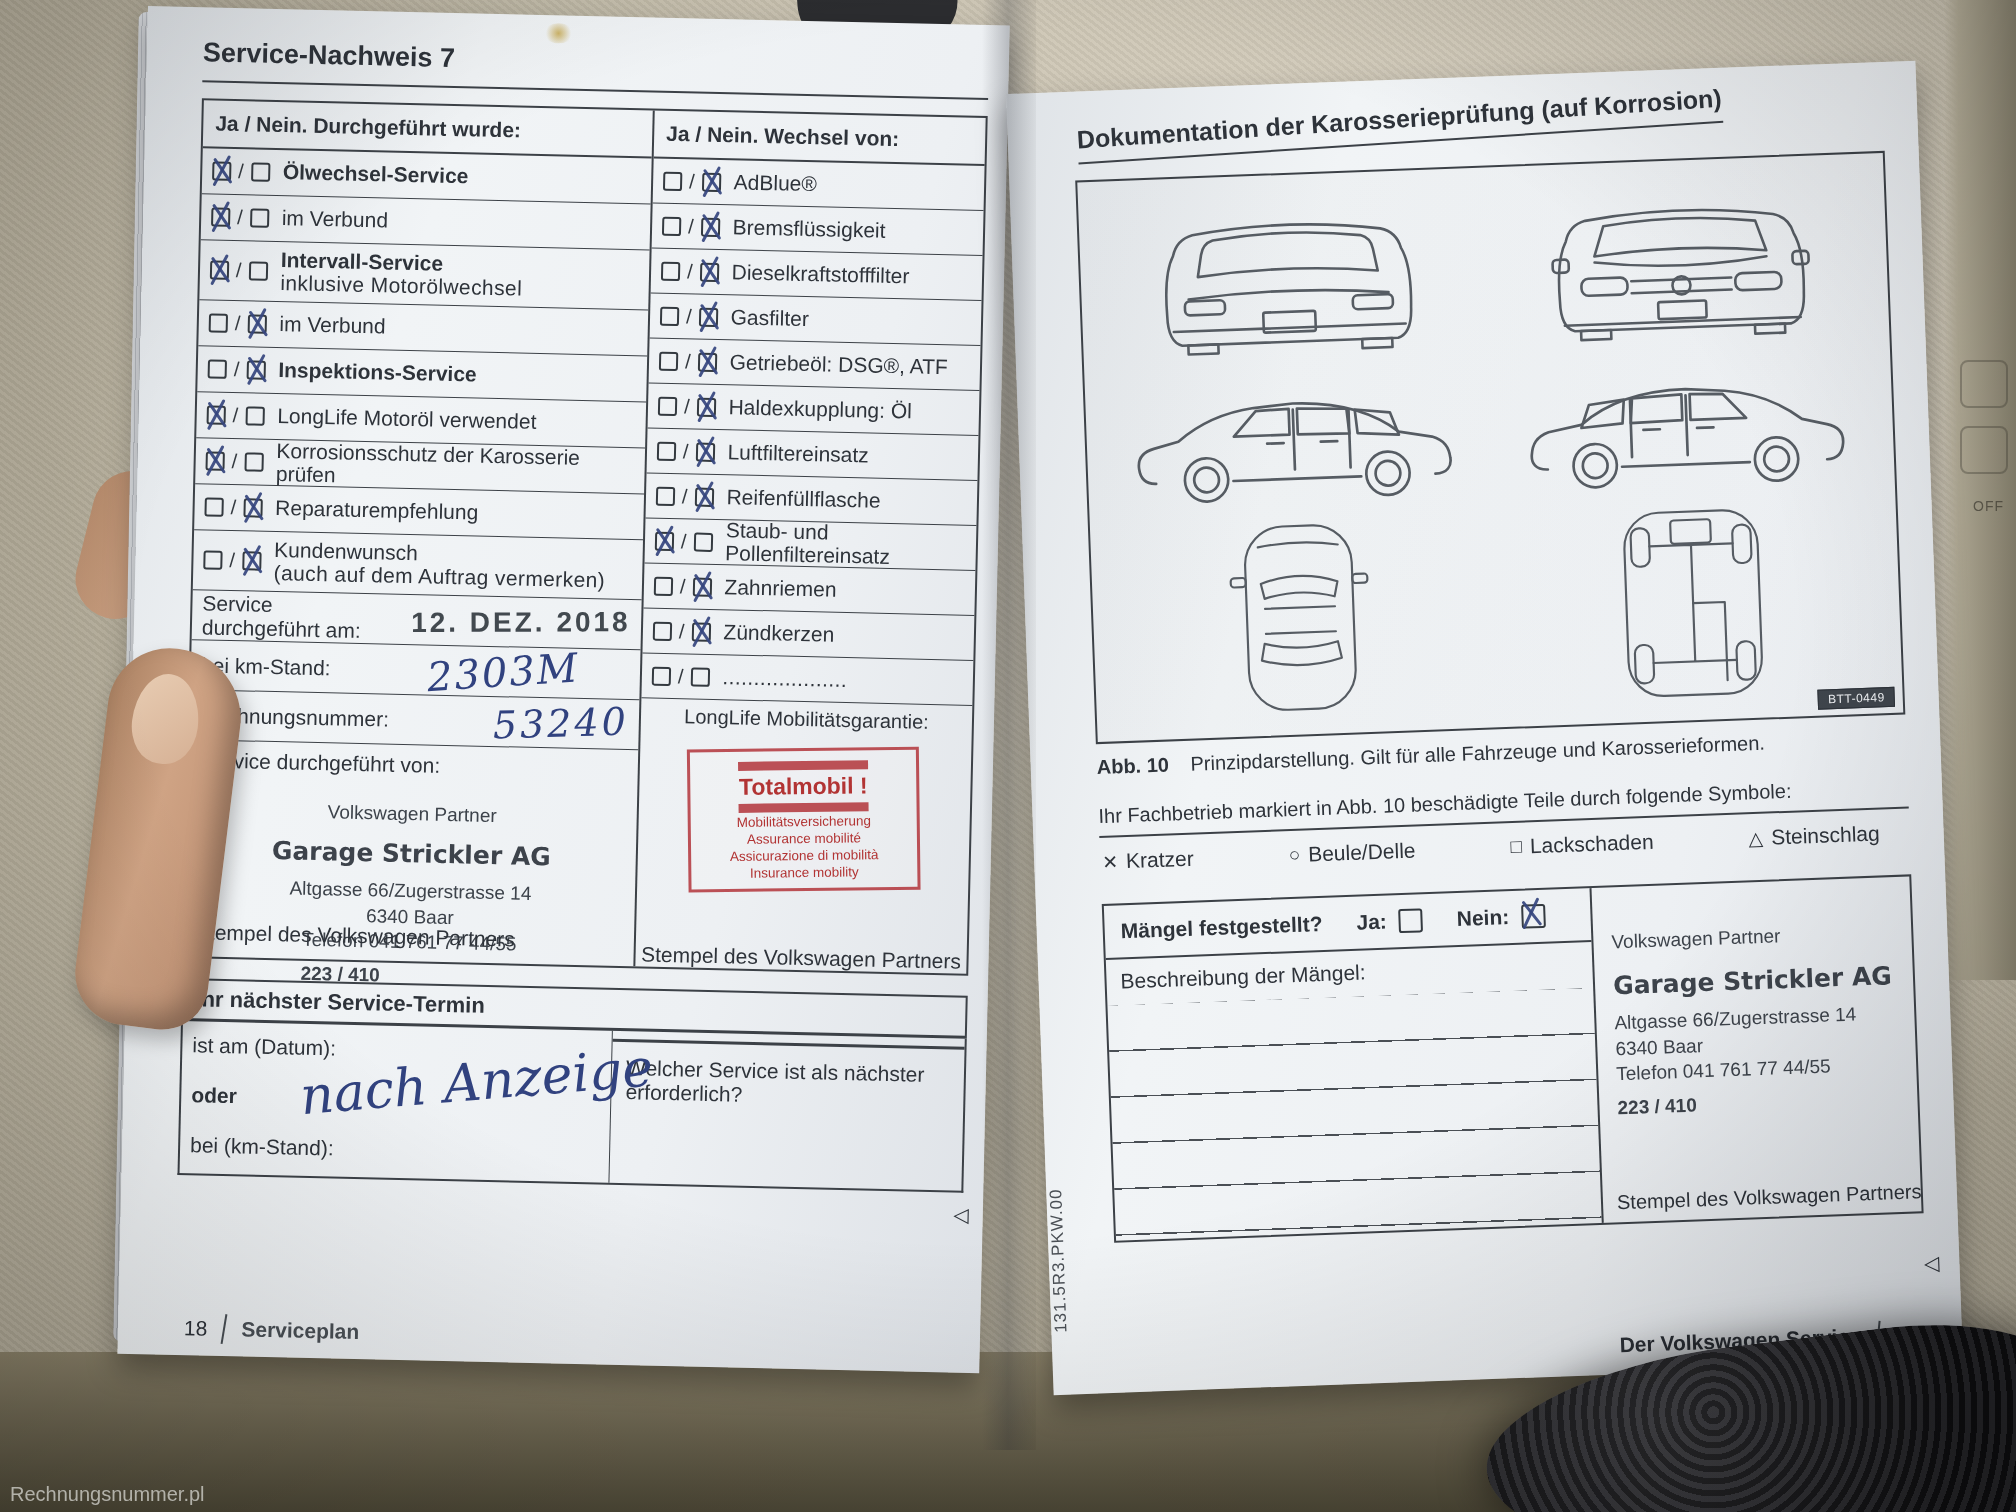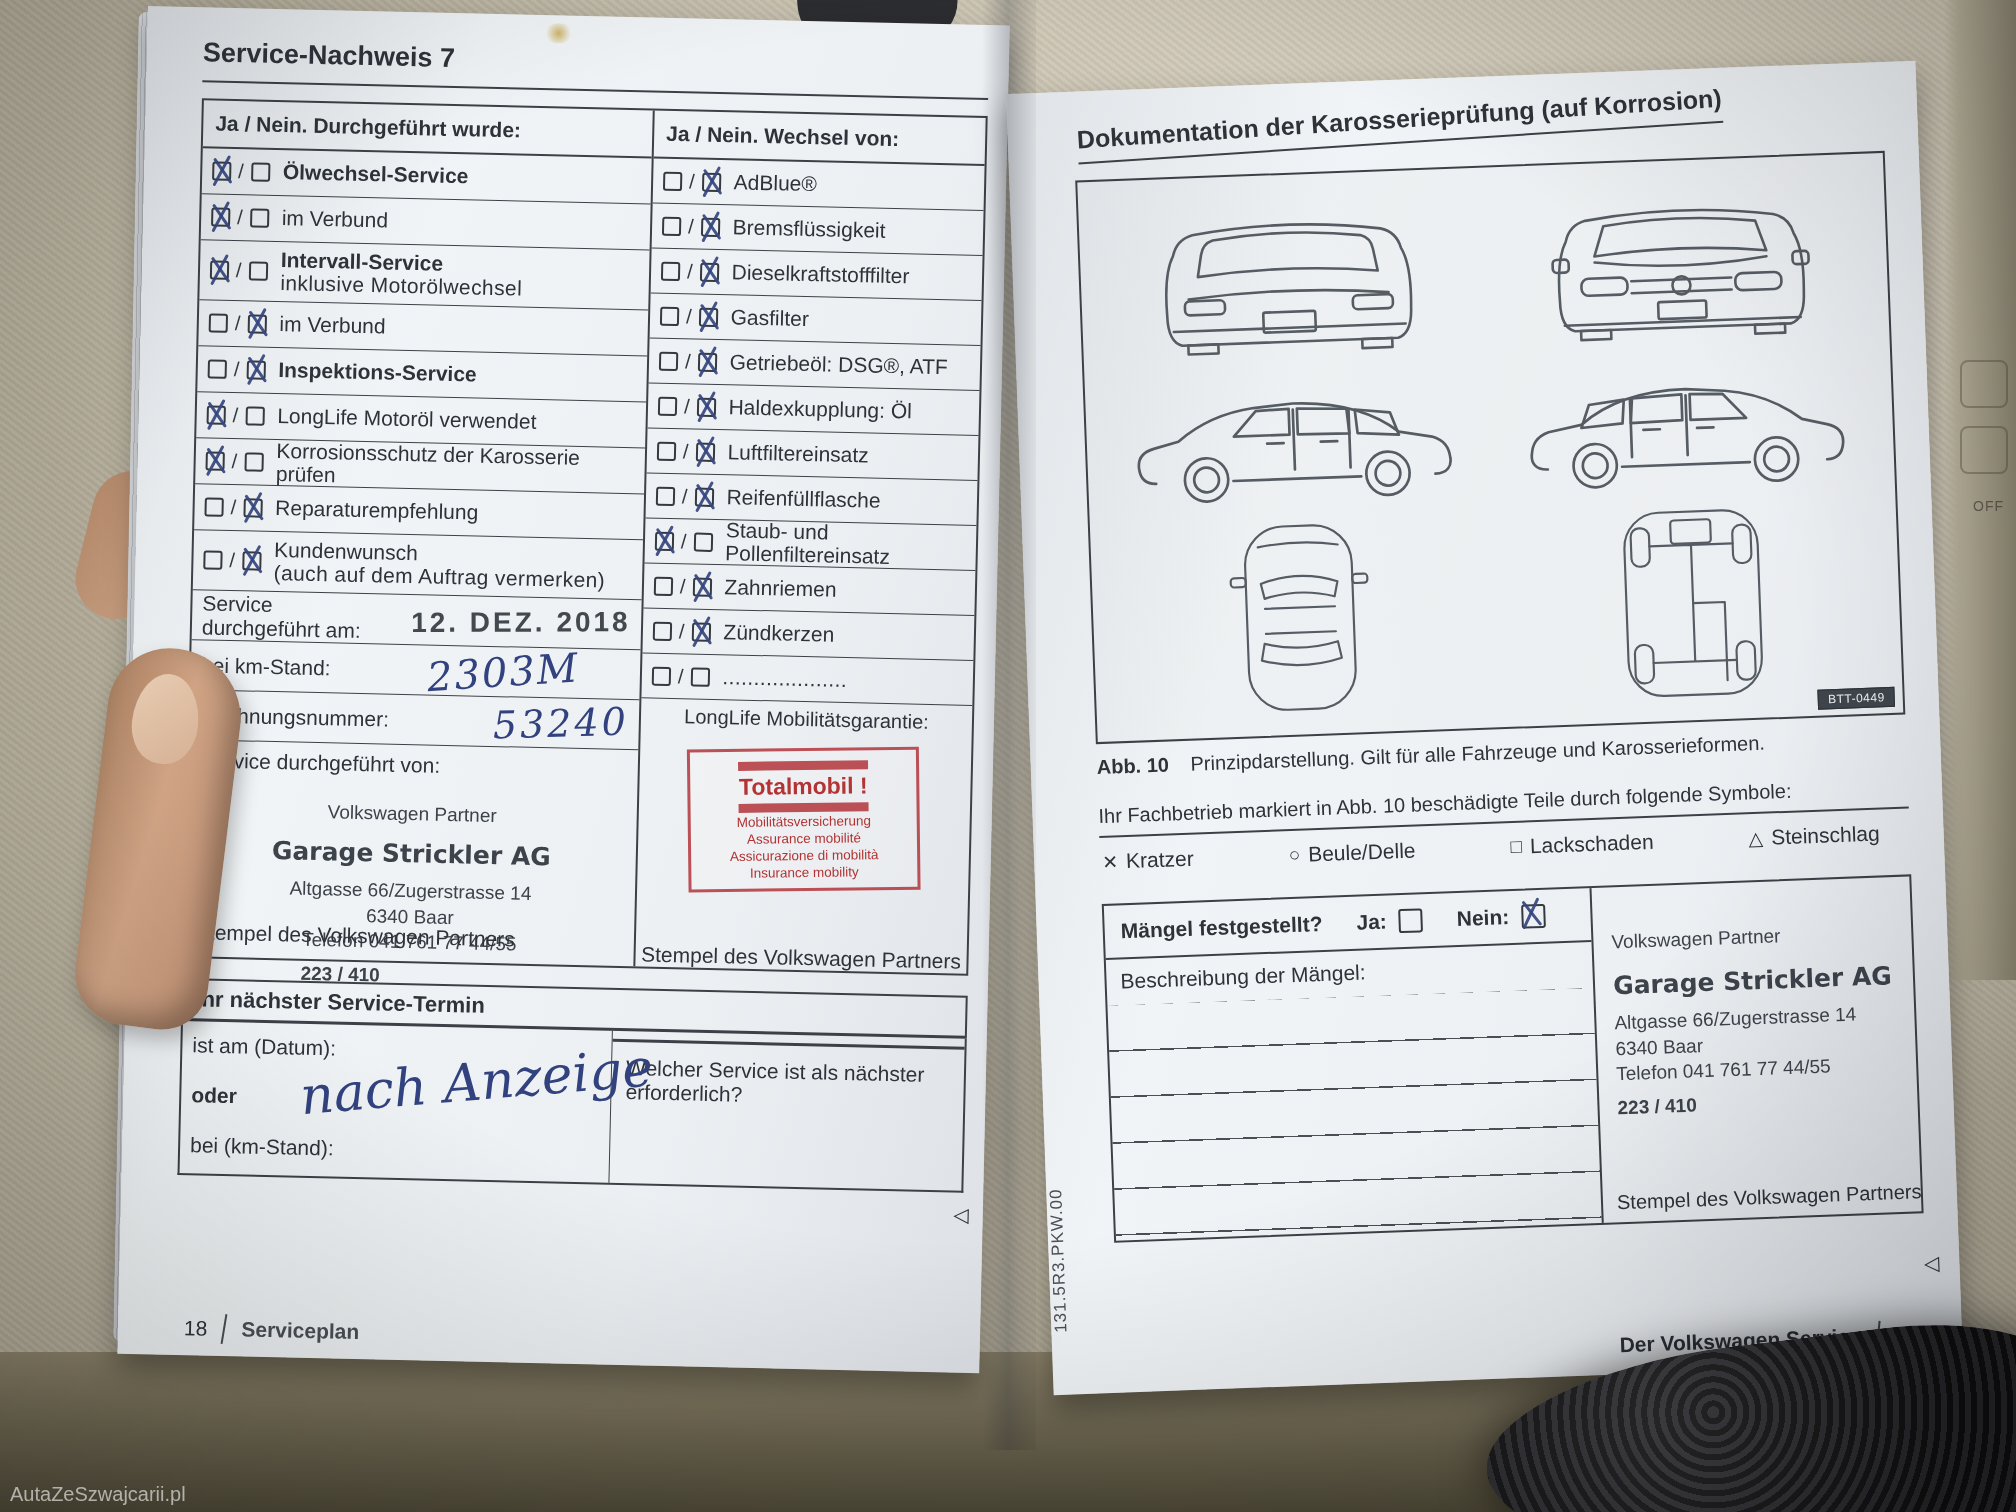--- a/index.html
+++ b/index.html
@@ -620,14 +620,14 @@
       <span class="foot-div"></span>
       <span>19</span>
     </div>
   </div>
 
   <div class="gutter"></div>
   <div class="thumb">
       <div class="nail"></div>
     </div>
   <div class="black-obj"></div>
-  <div class="watermark">AutaZeSzwajcarii.pl</div>
+  <div class="watermark">Rechnungsnummer.pl</div>
 </div>
 
 </body></html>

